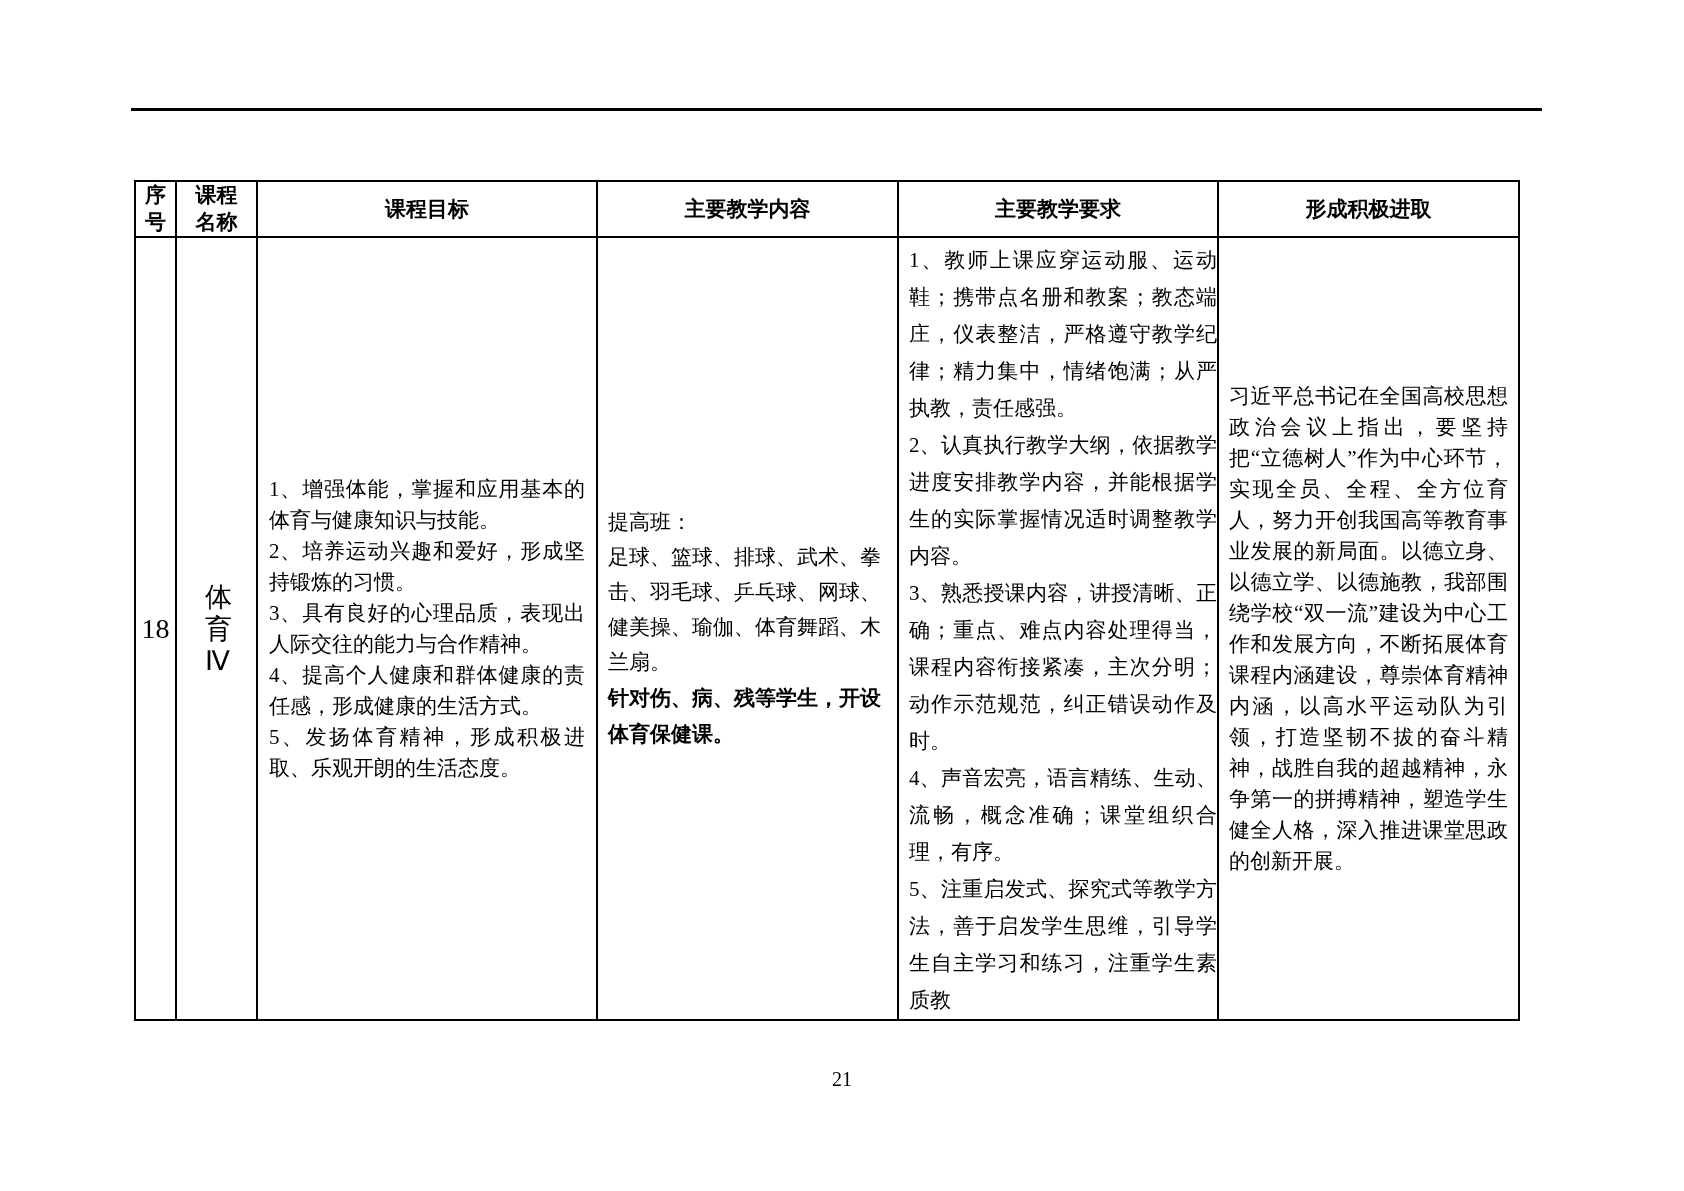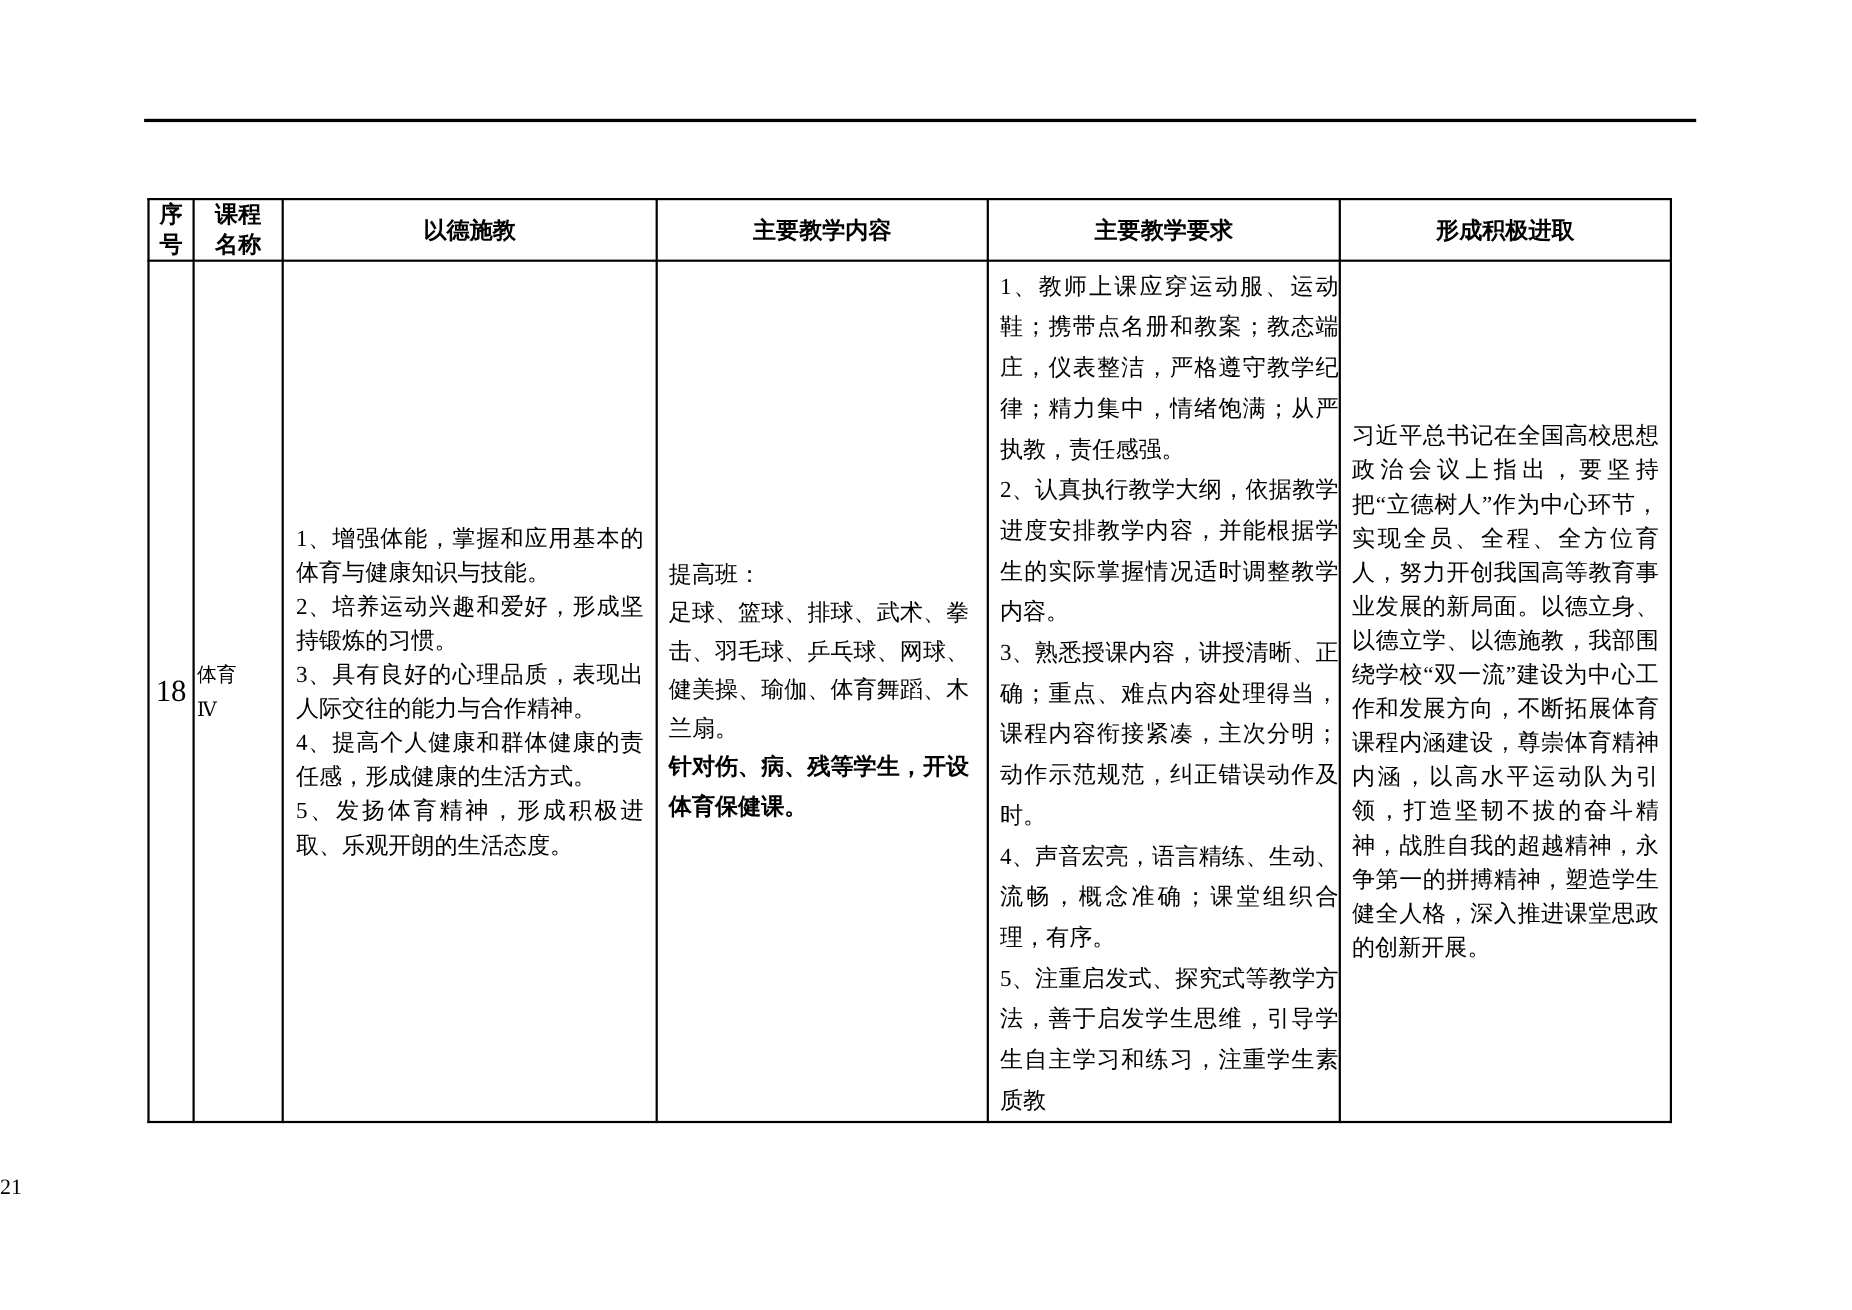--- a/index.html
+++ b/index.html
@@ -50,24 +50,25 @@
   tr.cont-row  { height: 164px; }
   tr.main-row  { height: 591px; }
 
   td.c-num {
     text-align: center;
     vertical-align: middle;
     font-size: 28px;
   }
   td.c-name {
     vertical-align: middle;
-    font-size: 18px;
+    font-size: 27px;
     line-height: 32px;
-    padding-left: 2px;
+    padding-left: 28px;
     white-space: pre-line;
+    font-family: Liberation Serif, serif;
   }
   td.c-obj {
     vertical-align: middle;
     font-size: 21px;
     line-height: 31px;
     padding: 11px 11px;
     text-align: justify;
     white-space: pre-line;
   }
   td.c-content {
@@ -105,20 +106,21 @@
     font-size: 21px;
     line-height: 31px;
     padding: 0 10px;
     text-align: justify;
   }
   .page-number {
     position: absolute;
     left: 0;
     top: 1068px;
     width: 1684px;
+    text-align: center;
     font-size: 20px;
   }
 </style>
 </head>
 <body>
 
 <div class="page">
 
   <div class="top-rule"></div>
 
@@ -130,21 +132,21 @@
       <col style="width:301px">
       <col style="width:320px">
       <col style="width:301px">
     </colgroup>
     <thead>
       <tr class="hdr-row">
         <th>序
 号</th>
         <th>课程
 名称</th>
-        <th>以德施教</th>
+        <th>课程目标</th>
         <th>主要教学内容</th>
         <th>主要教学要求</th>
         <th>形成积极进取</th>
       </tr>
     </thead>
     <tbody>
       <tr class="main-row">
         <td class="c-num">18</td>
         <td class="c-name">体育
 Ⅳ</td>

